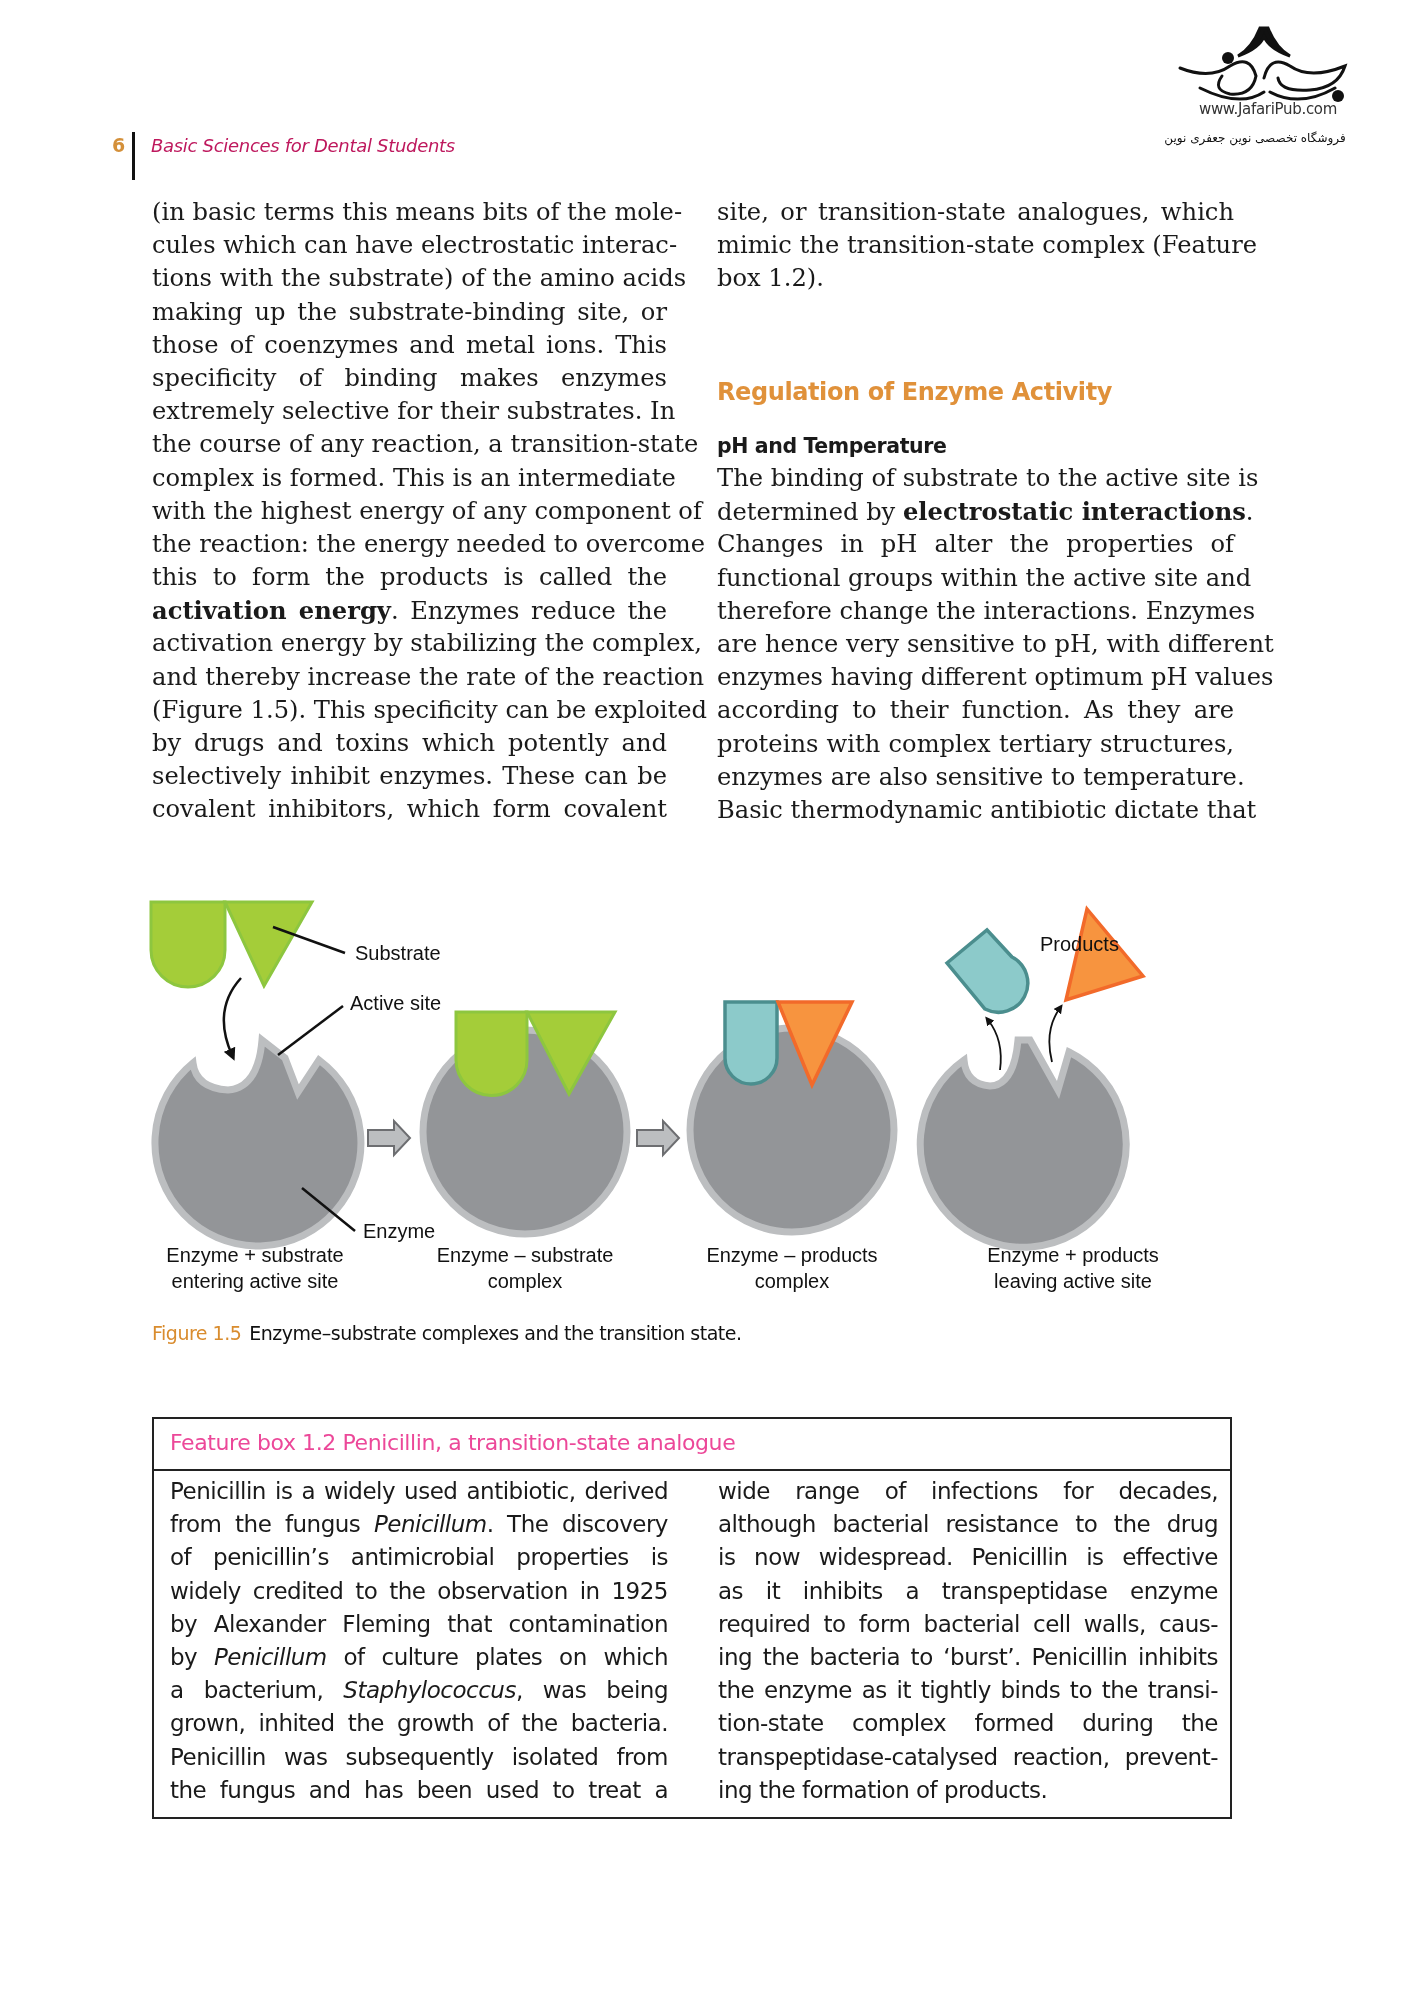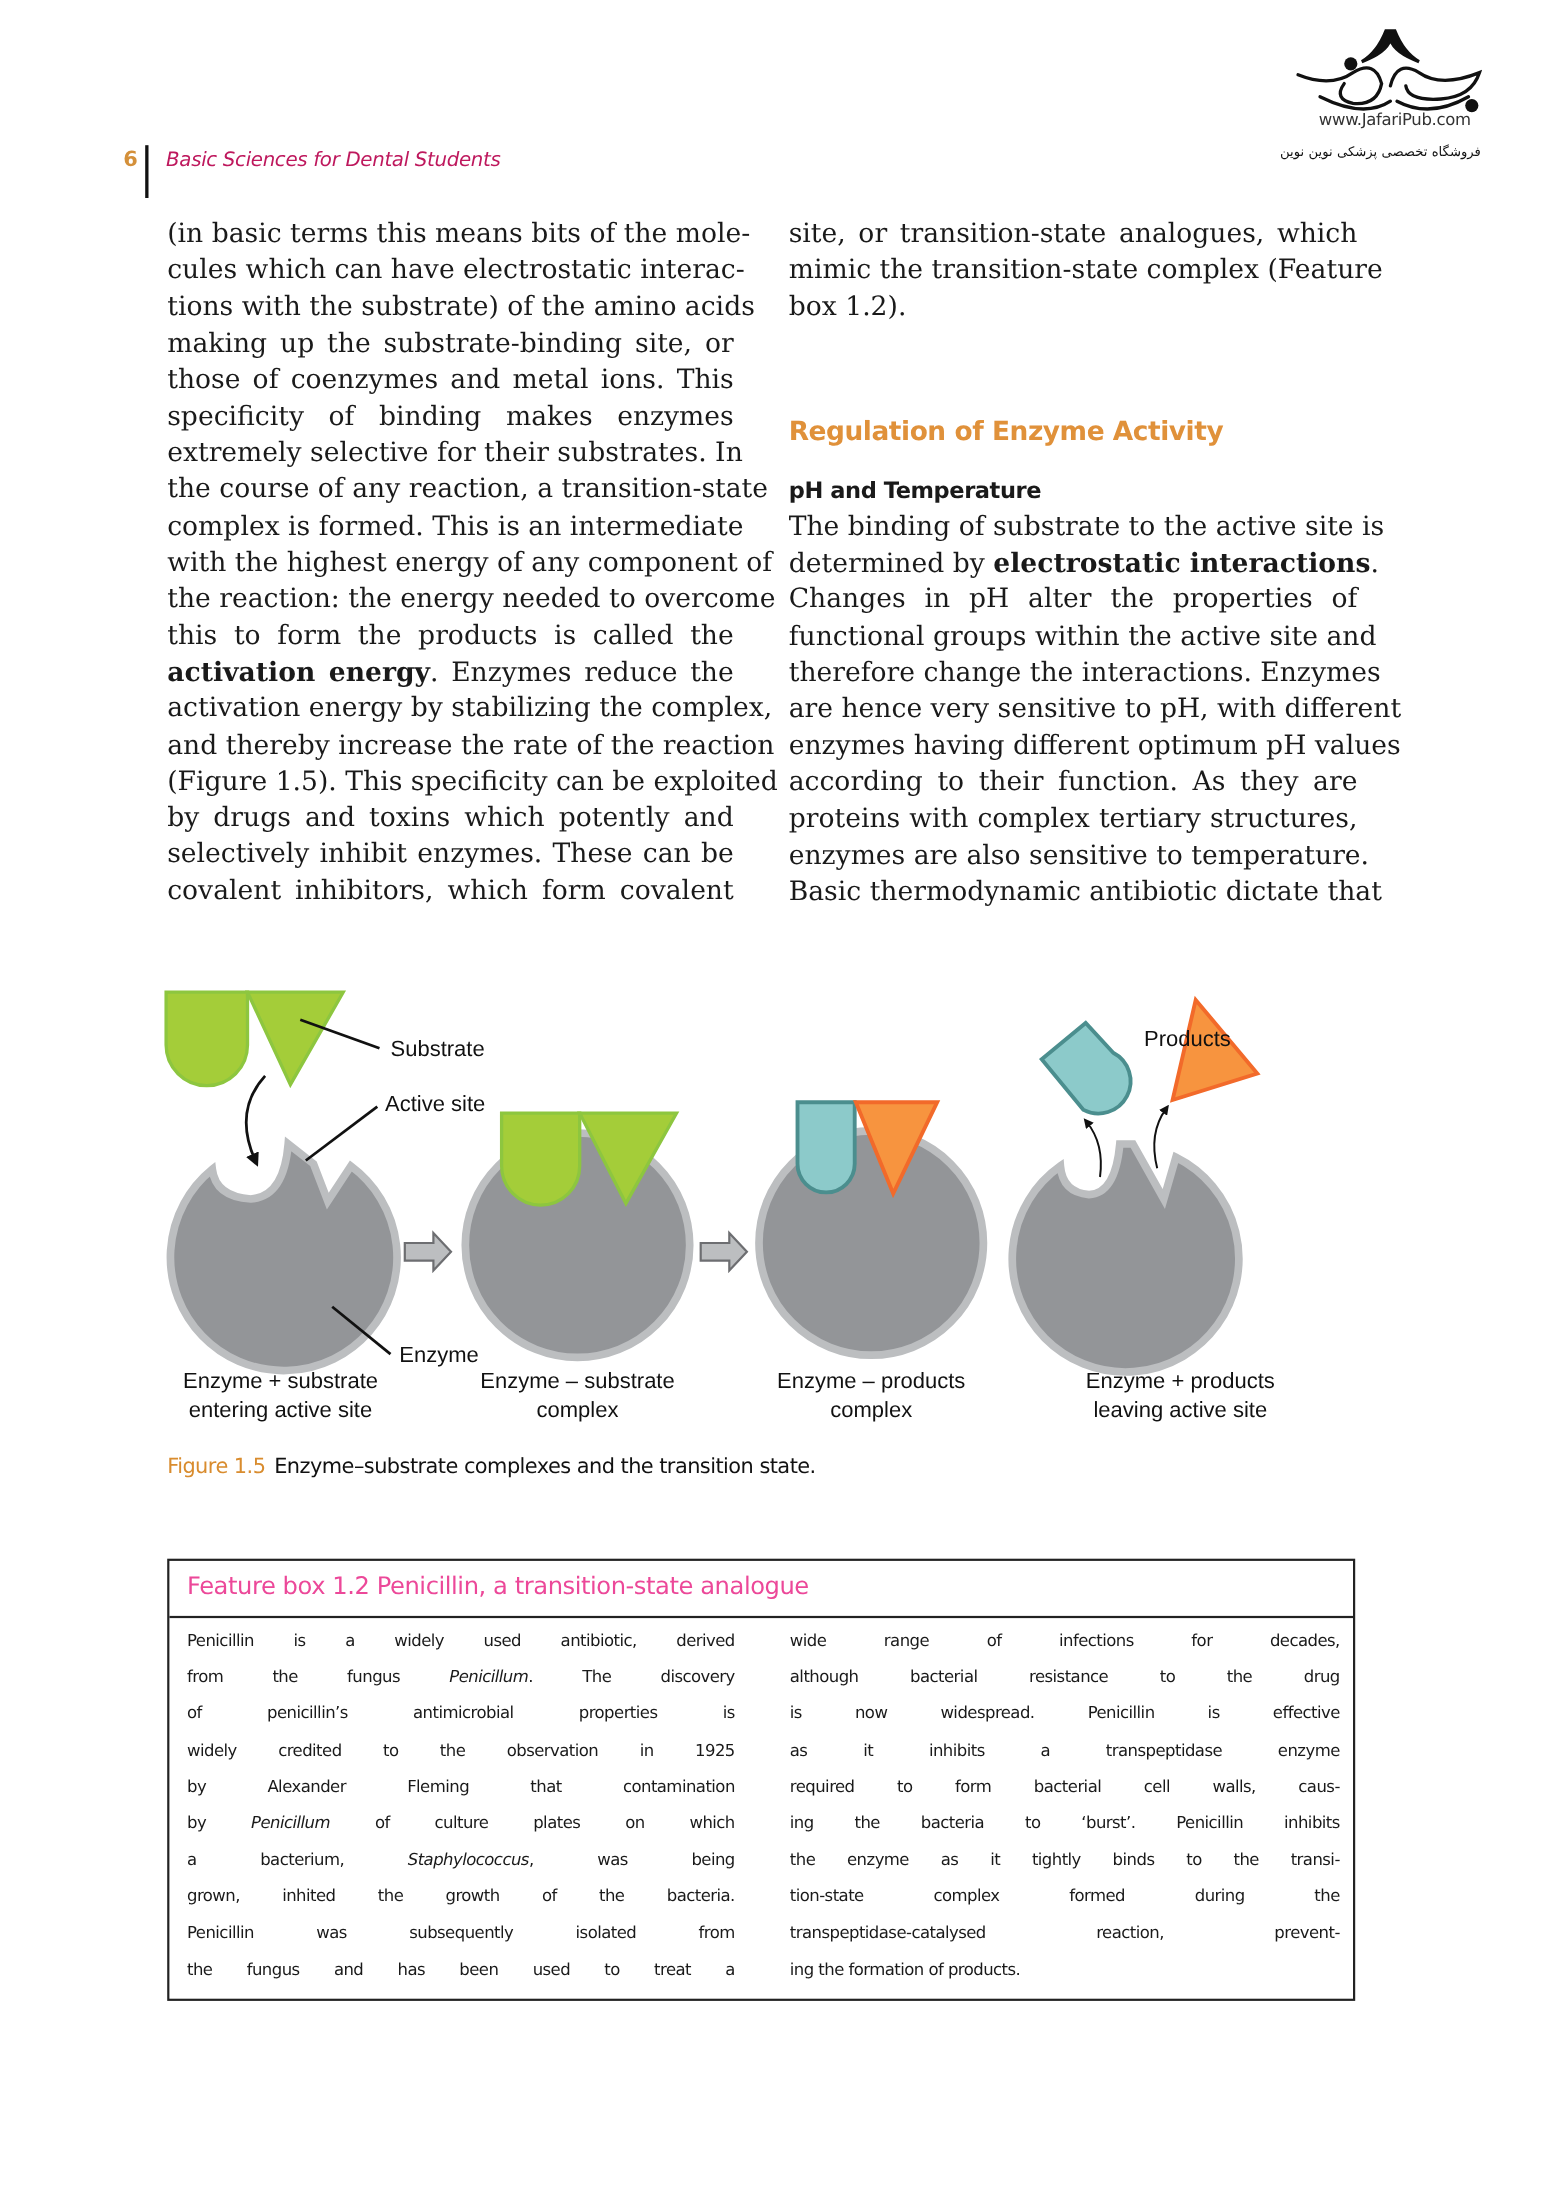--- a/index.html
+++ b/index.html
@@ -33,21 +33,21 @@
   #figure-caption { left:152px; top:1322px; font-family:"DejaVu Sans", sans-serif; font-size:19px; letter-spacing:-0.5px; color:#111; }
   #figure-caption .fig-num { color:#d98c2e; margin-right:8px; }
 
   
   #feature-box { left:152px; top:1417px; width:1080px; height:402px; border:2px solid #222; box-sizing:border-box; }
   #feature-head { position:absolute; left:0; top:0; right:0; height:50px; border-bottom:2px solid #222; }
   #feature-title { position:absolute; left:16px; top:11px; font-family:"DejaVu Sans", sans-serif; font-size:22px; color:#ec4899; letter-spacing:-0.4px; }
   .fcol { position:absolute; top:56px; }
   #fcol-left { left:16px; width:498px; }
   #fcol-right { left:564px; width:500px; }
-  .fline { display:block; height:33.2px; line-height:33.2px; font-family:"DejaVu Sans", sans-serif; font-size:15px; text-align:justify; text-align-last:justify; white-space:nowrap; letter-spacing:-0.5px; }
+  .fline { display:block; height:33.2px; line-height:33.2px; font-family:"DejaVu Sans", sans-serif; font-size:23px; text-align:justify; text-align-last:justify; white-space:nowrap; letter-spacing:-0.5px; }
   .fline.last { text-align-last:left; }
   .fline i { font-style:italic; }
 </style>
 </head>
 <body>
 
 <div class="abs" id="page-num">6</div>
 <div class="abs" id="header-bar"></div>
 <div class="abs" id="running-title">Basic Sciences for Dental Students</div>
 
@@ -56,21 +56,21 @@
     <path d="M100 10 Q92 30 78 38 Q100 30 104 18 Q108 30 130 38 Q116 30 108 10 Z" fill="#111"></path>
     <path d="M20 50 Q50 62 70 48 Q90 36 96 58 Q92 78 70 76 Q52 72 62 58"></path>
     <path d="M104 60 Q110 36 130 48 Q150 62 185 48 Q178 70 150 72 Q120 74 118 60"></path>
     <path d="M40 70 Q80 90 104 74"></path>
     <path d="M110 74 Q140 90 175 70"></path>
   </g>
   <circle cx="68" cy="40" r="6" fill="#111"></circle>
   <circle cx="178" cy="78" r="6" fill="#111"></circle>
 </svg>
 <div class="abs" id="logo-url">www.JafariPub.com</div>
-<div class="abs" id="logo-fa">فروشگاه تخصصی پزشکی نوین نوین</div>
+<div class="abs" id="logo-fa">فروشگاه تخصصی نوین جعفری نوین</div>
 
 <div class="col" id="col-left">
   <span class="line">(in basic terms this means bits of the mole-</span>
   <span class="line">cules which can have electrostatic interac-</span>
   <span class="line">tions with the substrate) of the amino acids</span>
   <span class="line">making up the substrate-binding site, or</span>
   <span class="line">those of coenzymes and metal ions. This</span>
   <span class="line">specificity of binding makes enzymes</span>
   <span class="line">extremely selective for their substrates. In</span>
   <span class="line">the course of any reaction, a transition-state</span>

